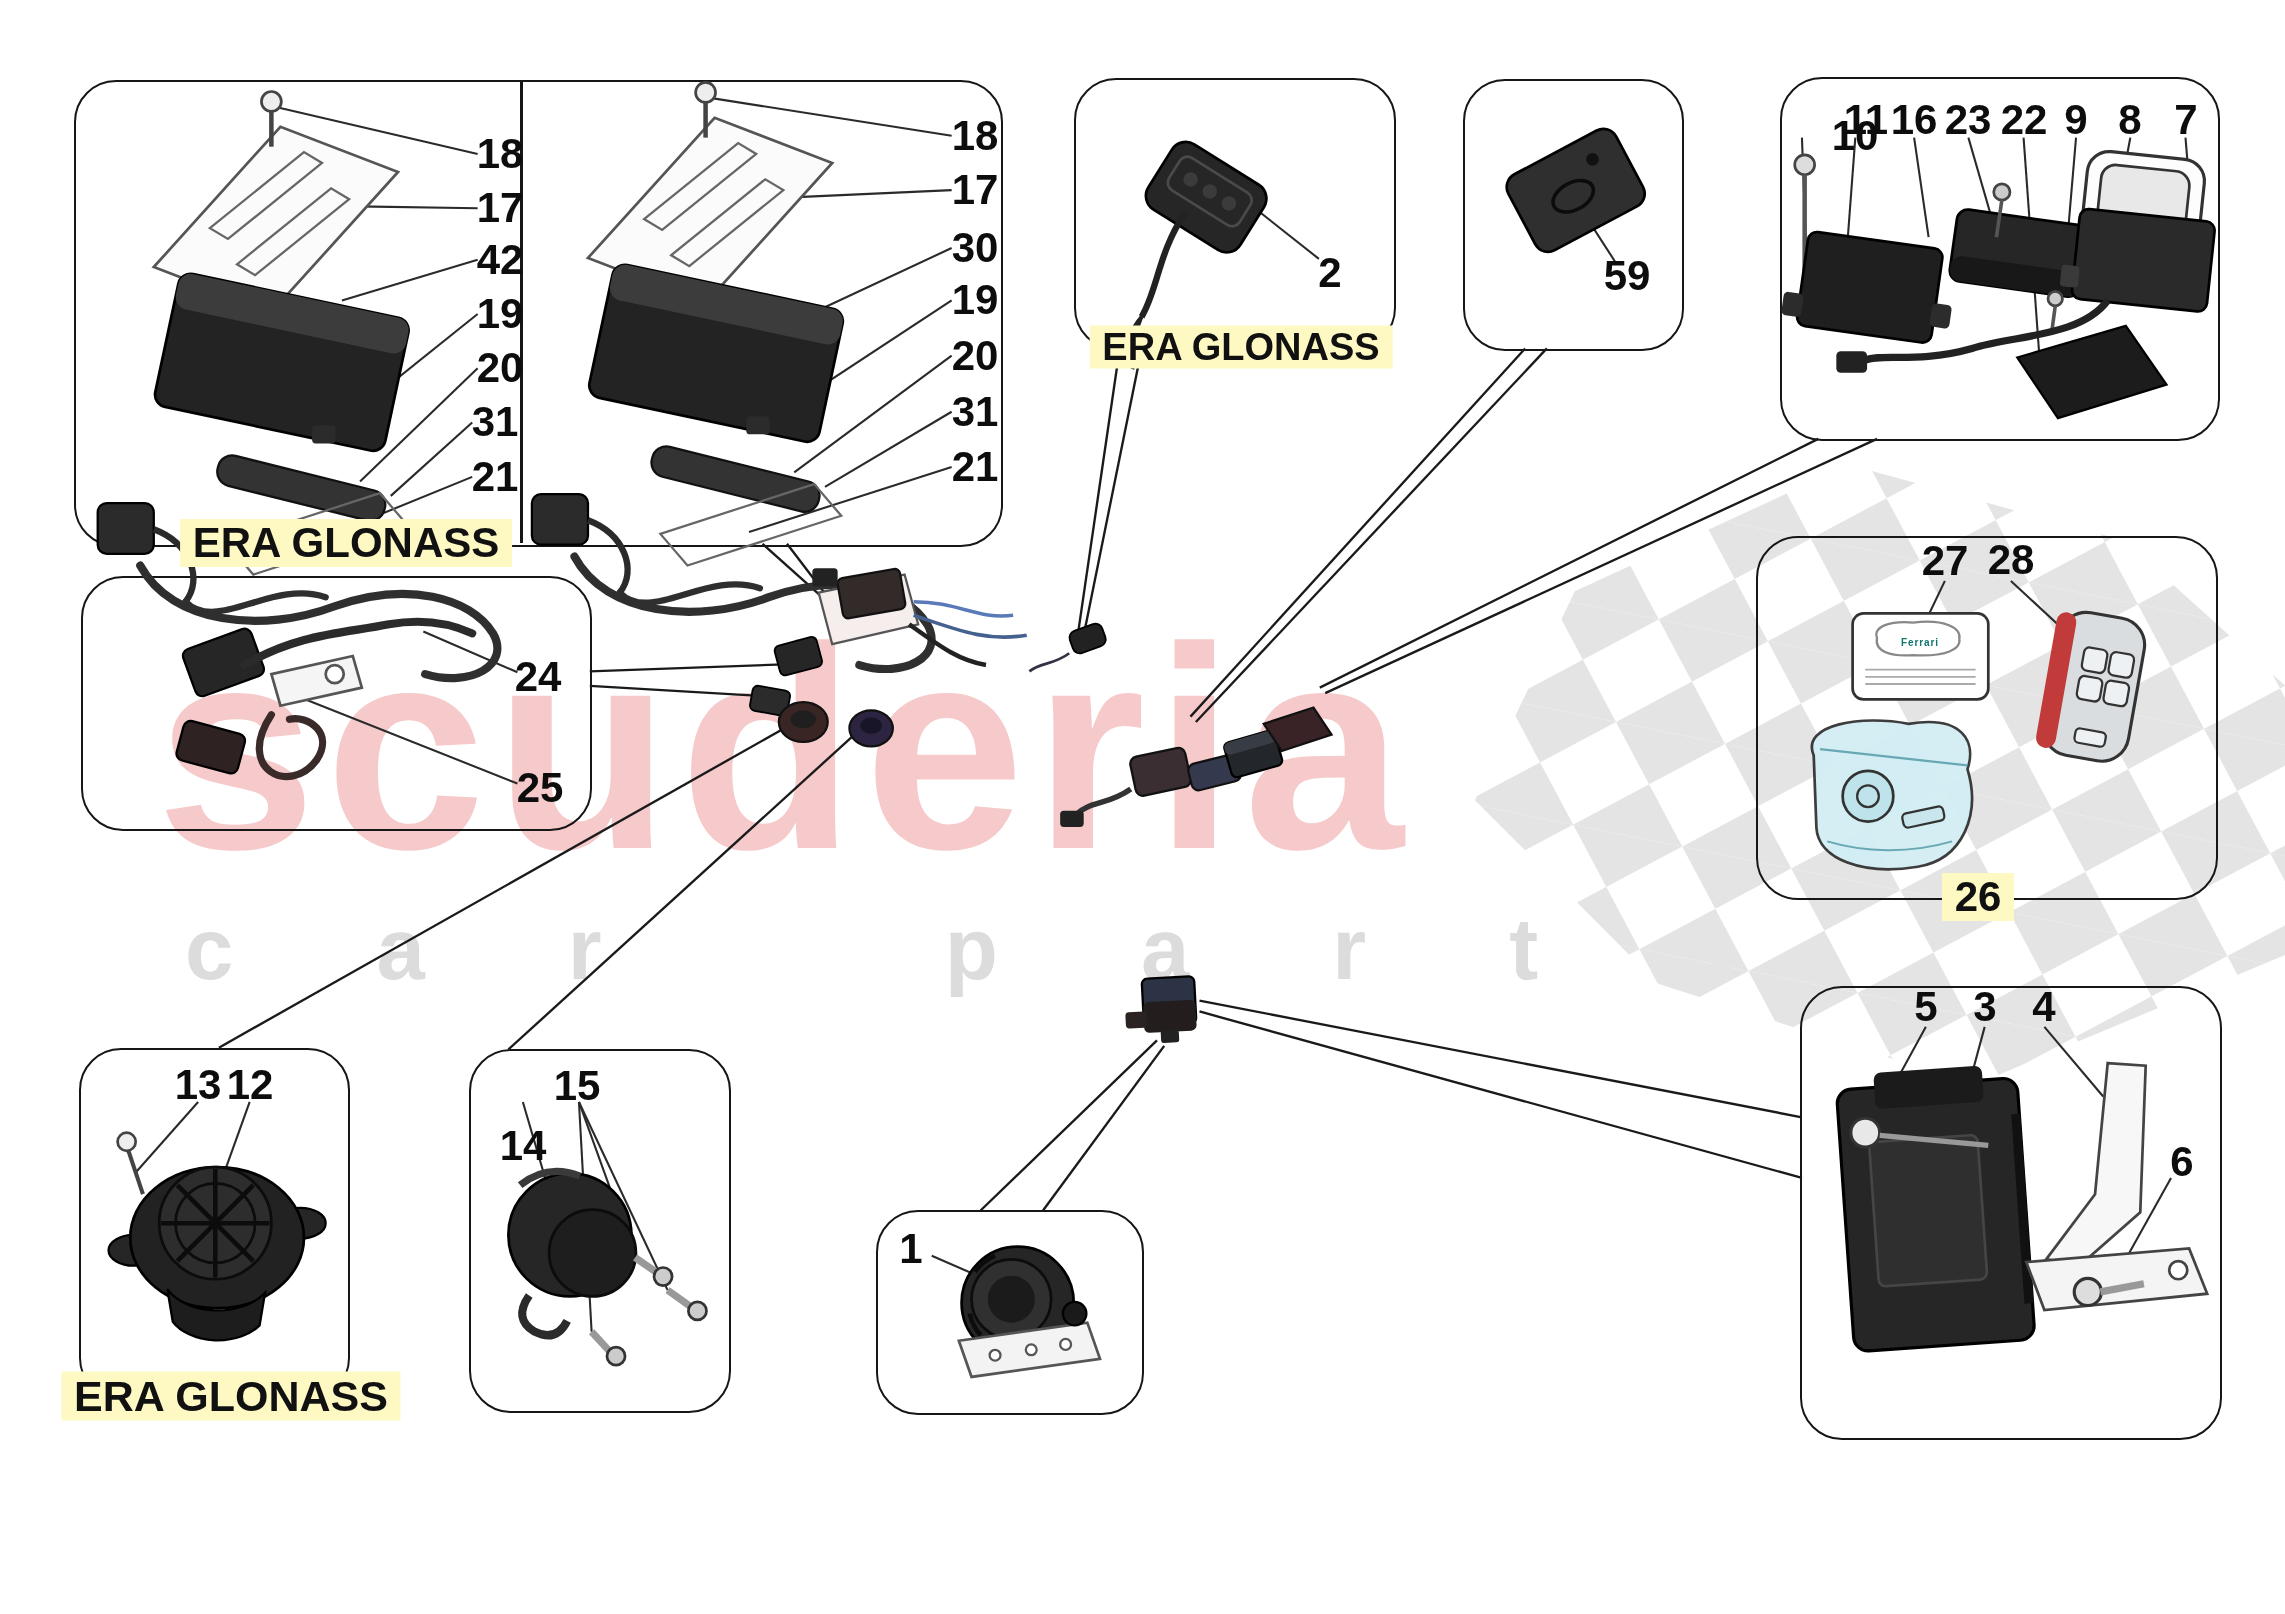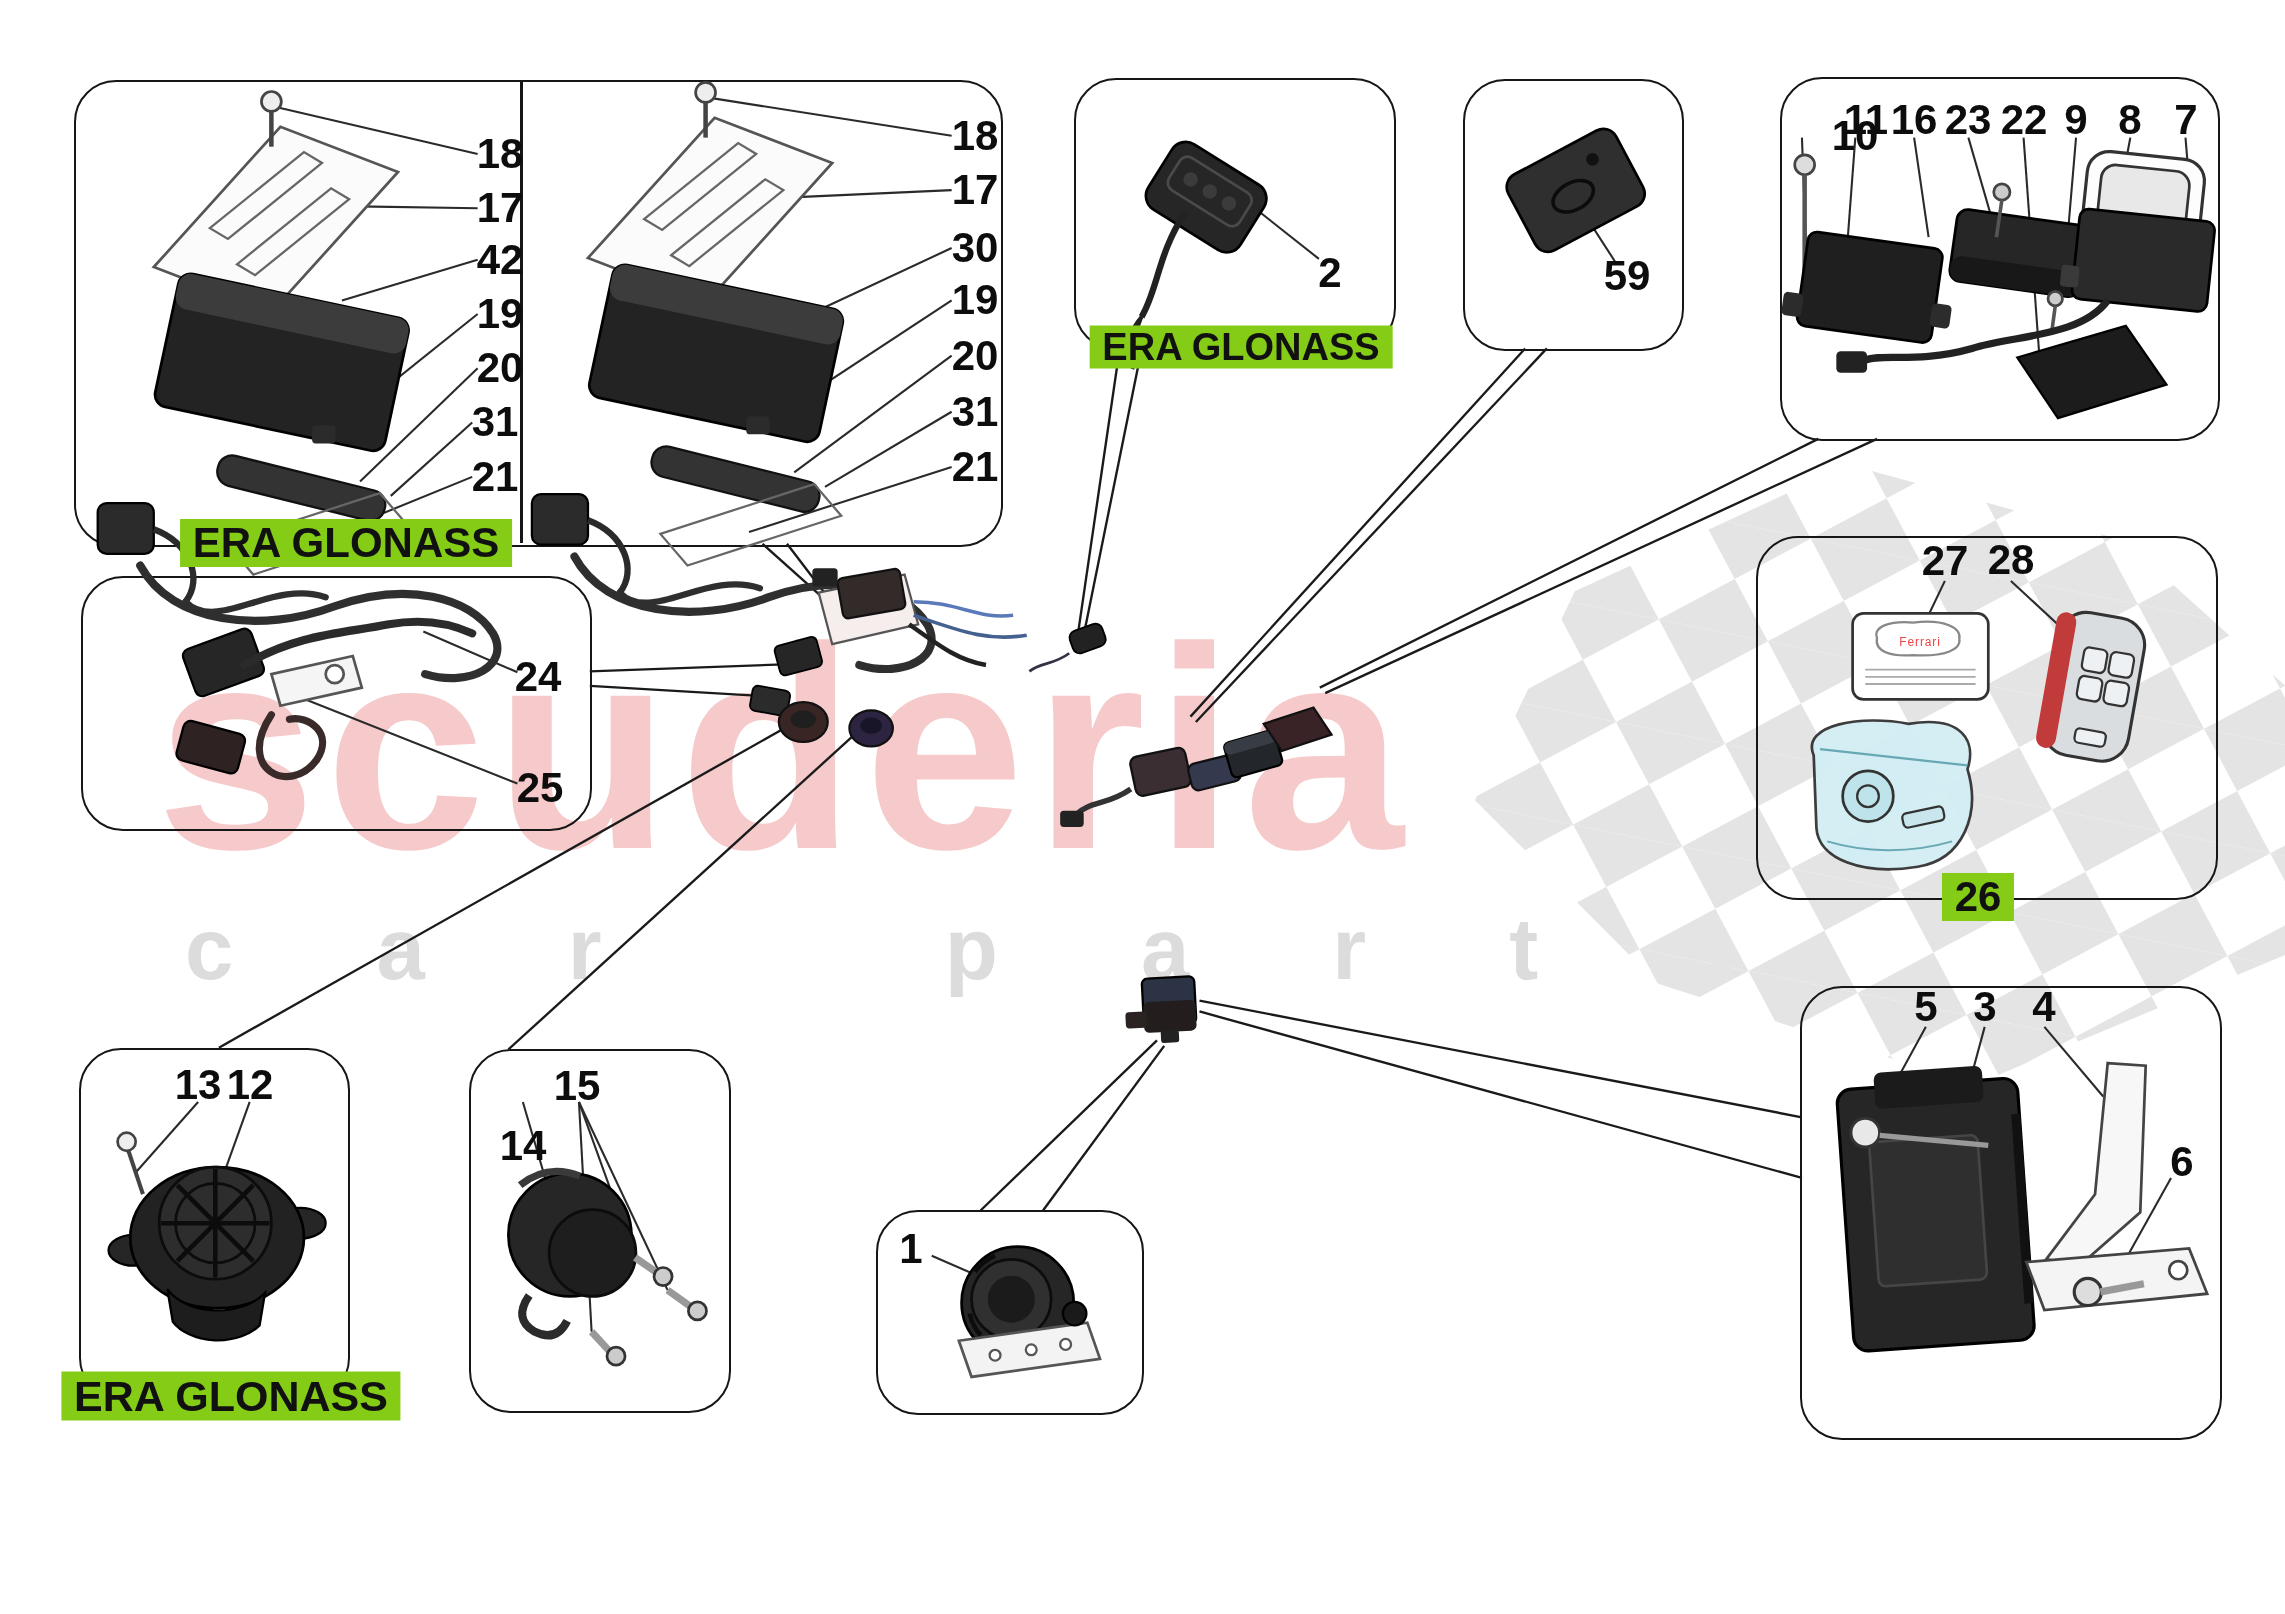--- a/index.html
+++ b/index.html
@@ -16,23 +16,23 @@
           linear-gradient(45deg,#e4e4e4 25%,transparent 25% 75%,#e4e4e4 75%),
           linear-gradient(45deg,#e4e4e4 25%,transparent 25% 75%,#e4e4e4 75%);
         background-position:0 0,86px 86px;background-size:172px 172px;
         transform:rotate(-28deg) scaleY(.82);}
   .gbox{position:absolute;border:2.7px solid #161616;border-radius:42px;z-index:3;}
   .vdiv{position:absolute;width:2.7px;background:#161616;z-index:3;}
   svg.lines{position:absolute;left:0;top:0;z-index:4;pointer-events:none;}
   .n{position:absolute;transform:translate(-50%,-50%);font-weight:bold;font-size:42px;
      color:#0d0d0d;z-index:6;white-space:nowrap;}
   .boxlabel{position:absolute;transform:translate(-50%,-50%);font-weight:bold;color:#111;
-     background:#84cc16;padding:0 12.7px;z-index:5;white-space:nowrap;}
-  .tiny{position:absolute;transform:translate(-50%,-50%);font-size:12px;font-weight:normal;
-     color:#ef4444;z-index:6;letter-spacing:0.9px;}
+     background:#fef9c3;padding:0 12.7px;z-index:5;white-space:nowrap;}
+  .tiny{position:absolute;transform:translate(-50%,-50%);font-size:10px;font-weight:bold;
+     color:#0f766e;z-index:6;letter-spacing:0.9px;}
 </style>
 </head>
 <body>
 
 <div id="canvas">
 
   <div class="wm-title" style="color:#f6caca">scuderia</div>
   <div class="wm-sub" style="color:#dcdcdc">car parts</div>
   <div class="flag">
     <div class="flag-inner"></div>

